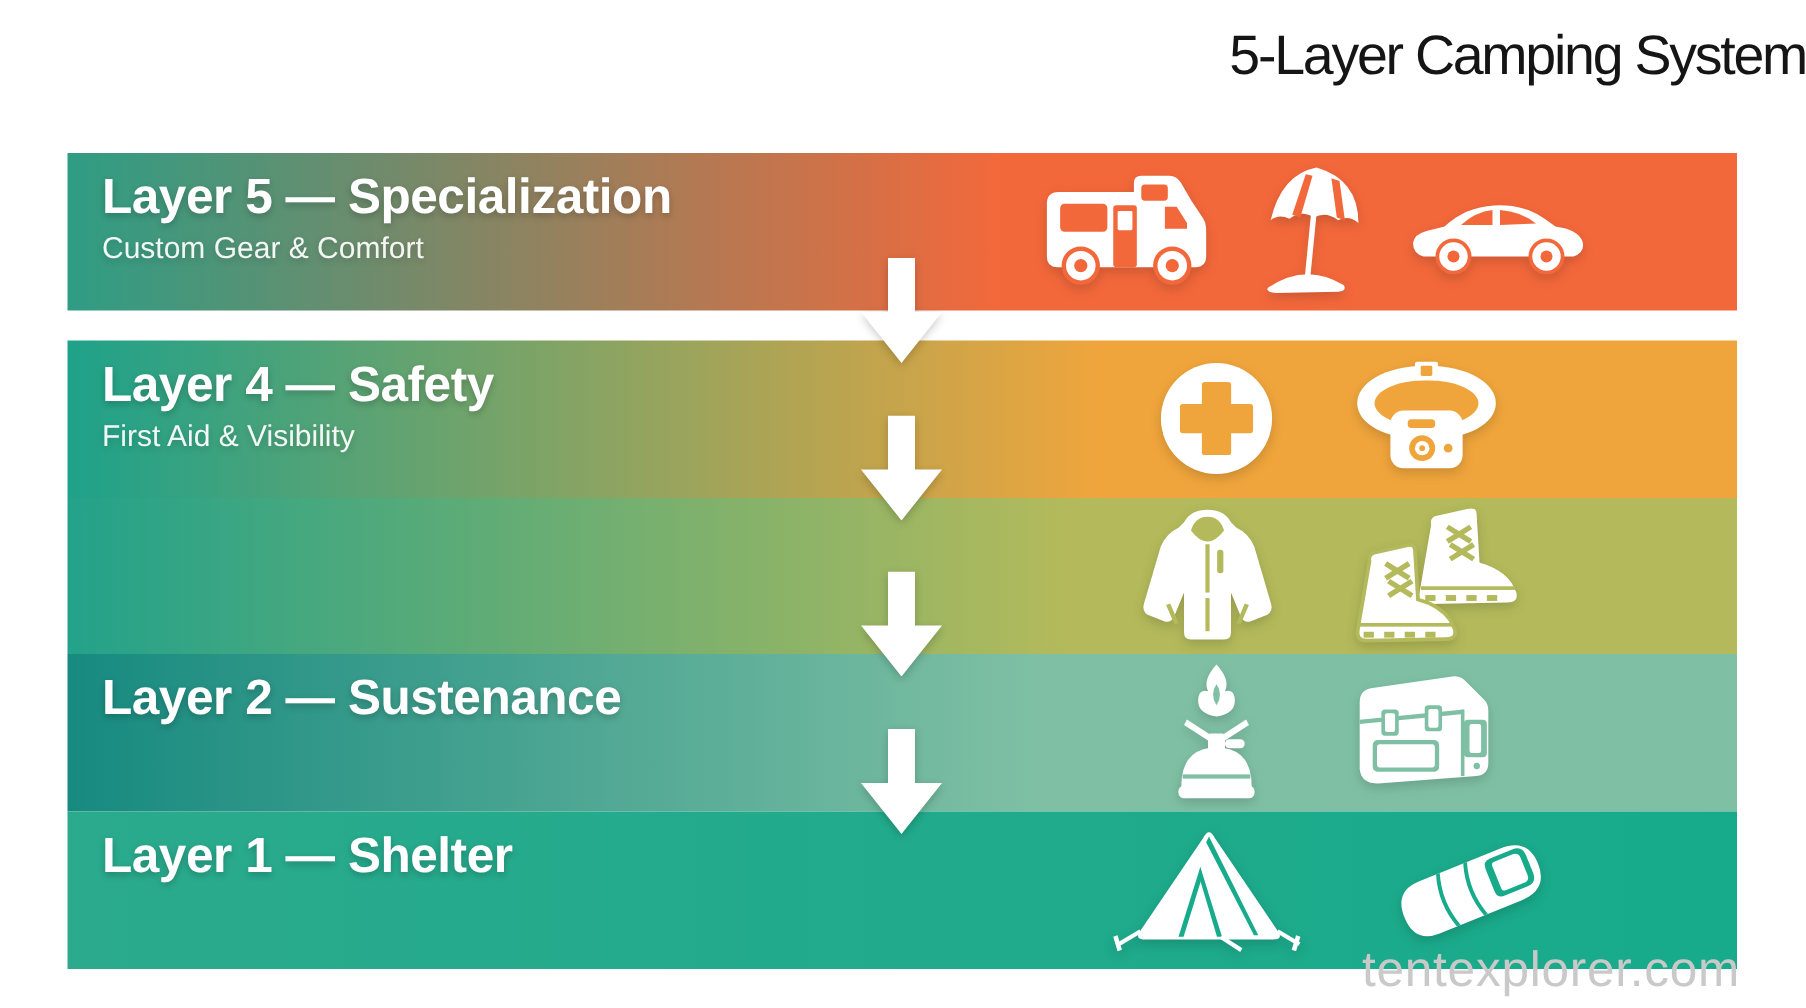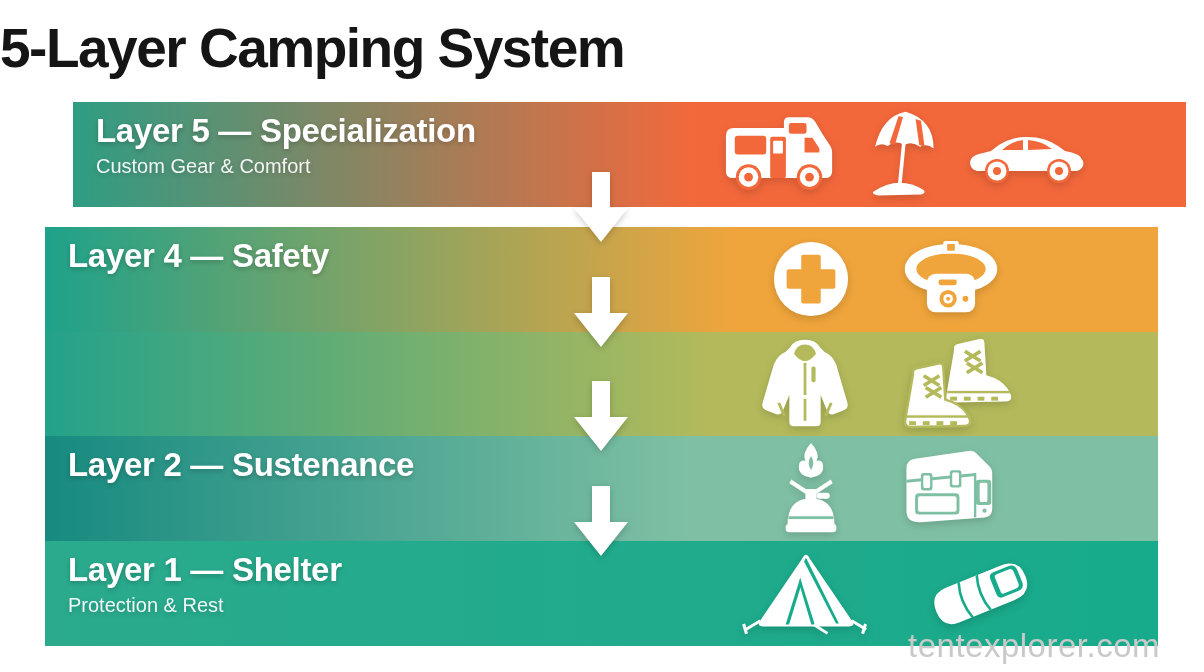--- a/index.html
+++ b/index.html
@@ -1,19 +1,19 @@
 <!DOCTYPE html>
 <html><head>
 <meta charset="utf-8">
 <style>
   html,body{margin:0;padding:0;background:#fff;}
   body{width:1204px;height:672px;overflow:hidden;font-family:"Liberation Sans",sans-serif;}
   .canvas{position:relative;width:1204px;height:672px;background:#ffffff;}
-  .title{position:absolute;top:16px;left:0;width:100%;text-align:left;
-         font-size:55px;font-weight:700;color:#151515;letter-spacing:-1.5px;}
+  .title{position:absolute;top:16px;left:0;width:100%;text-align:right;
+         font-size:37px;font-weight:400;color:#151515;letter-spacing:-1.5px;}
   .stack{position:absolute;left:45px;top:102px;width:1113px;height:524px;}
   .row{position:relative;width:100%;height:104.8px;}
   .texts{position:absolute;left:23px;top:10px;}
   .row-title{font-size:33px;font-weight:700;color:#ffffff;letter-spacing:-0.3px;
              text-shadow:0 2px 5px rgba(0,0,0,0.22);}
   .row-sub{font-size:20px;color:rgba(255,255,255,0.93);margin-top:5px;
            text-shadow:0 2px 5px rgba(0,0,0,0.18);}
   .icons{position:absolute;right:60px;top:0;height:100%;width:420px;
          display:flex;align-items:center;justify-content:center;gap:48px;}
   .row-l5 .icons{gap:26px;width:460px;right:52px;}
@@ -28,21 +28,21 @@
 </style>
 </head>
 <body>
 
 <div class="canvas">
 
   <div class="title">5-Layer Camping System</div>
 
   <div class="stack">
 
-    <div class="row row-l5" style="background: linear-gradient(90deg, rgb(46, 157, 132) 0%, rgb(243, 104, 59) 56%); margin-left: 28px; --band: #F3683B;">
+    <div class="row row-l5" style="background: linear-gradient(90deg, rgb(46, 157, 132) 0%, rgb(243, 104, 59) 56%); --band: #F3683B;">
       <div class="texts">
         <div class="row-title">Layer 5 — Specialization</div>
         <div class="row-sub">Custom Gear &amp; Comfort</div>
       </div>
       <div class="icons">
         <svg class="ic" viewBox="0 0 120 80" width="118" height="79">
           <path class="w" d="M12,64 Q5,64 5,57 L5,21 Q5,13 13,13 L64,13 L64,7 Q64,2 69,2 L88,2 Q93,2 96,7 L103,19 L111,31 Q113,34 113,38 L113,57 Q113,64 106,64 Z"></path>
           <g class="b">
             <rect x="14" y="21" width="32" height="19" rx="3"></rect>
             <rect x="50" y="22" width="16" height="42" rx="2"></rect>
@@ -78,20 +78,21 @@
             <circle class="w" cx="92" cy="46" r="9.5"></circle>
           <circle class="b" cx="30" cy="46" r="4"></circle>
             <circle class="b" cx="92" cy="46" r="4"></circle>
         </svg>
       </div>
     </div>
 
     <div class="row" style="background: linear-gradient(90deg, rgb(30, 162, 138) 0%, rgb(240, 165, 60) 62%); margin-top: 20px; --band: #F0A53C;">
       <div class="texts">
         <div class="row-title">Layer 4 — Safety</div>
+        <div class="row-sub">First Aid &amp; Visibility</div>
       </div>
       <div class="icons">
         <svg class="ic" viewBox="0 0 80 80" width="78" height="78">
           <circle class="w" cx="40" cy="40" r="38"></circle>
           <path class="b" d="M32,15 L48,15 Q50,15 50,17 L50,30 L63,30 Q65,30 65,32 L65,48 Q65,50 63,50 L50,50 L50,63 Q50,65 48,65 L32,65 Q30,65 30,63 L30,50 L17,50 Q15,50 15,48 L15,32 Q15,30 17,30 L30,30 L30,17 Q30,15 32,15 Z"></path>
         </svg>
         <svg class="ic" viewBox="0 0 110 80" width="106" height="77">
           <path class="w" d="M55,3 C26,3 7,15 7,29 C7,43 26,54 55,54 C84,54 103,43 103,29 C103,15 84,3 55,3 Z"></path>
           <path class="b" d="M55,13 C33,13 19,21 19,29 C19,37 33,45 55,45 C77,45 91,37 91,29 C91,21 77,13 55,13 Z"></path>
           <rect class="w" x="47" y="0" width="16" height="13" rx="2"></rect>
@@ -178,24 +179,23 @@
           <rect class="w" x="32.5" y="31.5" width="7" height="13" rx="1.5"></rect>
           <rect class="b" x="60" y="26" width="12" height="18" rx="2.5"></rect>
           <rect class="w" x="62.5" y="28.5" width="7" height="13" rx="1.5"></rect>
           <path class="b" fill-rule="evenodd" d="M28,50 h38 q4,0 4,4 v14 q0,4 -4,4 h-38 q-4,0 -4,-4 v-14 q0,-4 4,-4 Z M29,53 h36 q2,0 2,2 v12 q0,2 -2,2 h-36 q-2,0 -2,-2 v-12 q0,-2 2,-2 Z"></path>
           <path class="b" fill-rule="evenodd" d="M90,36 h10 q3,0 3,3 v20 q0,3 -3,3 h-10 q-3,0 -3,-3 v-20 q0,-3 3,-3 Z M92.5,39 h5 q1.5,0 1.5,1.5 v17 q0,1.5 -1.5,1.5 h-5 q-1.5,0 -1.5,-1.5 v-17 q0,-1.5 1.5,-1.5 Z"></path>
           <circle class="b" cx="96" cy="68" r="2.2"></circle>
         </svg>
       </div>
     </div>
 
-    <div class="row" style="background: linear-gradient(90deg, rgb(43, 170, 141) 0%, rgb(23, 171, 139) 100%); --band: #17AB8B;">
+    <div class="row" style="background: linear-gradient(90deg, rgb(43, 170, 141) 0%, rgb(23, 171, 139) 100%); text-align: center; --band: #17AB8B;">
       <div class="texts">
         <div class="row-title">Layer 1 — Shelter</div>
-        <div class="row-sub">Protection &amp; Rest</div>
       </div>
       <div class="icons">
         <svg class="ic" viewBox="0 0 140 92" width="136" height="89">
           <path class="w" d="M70,6 Q72,6 74,10 L118,75 Q121,80 114,80 L26,80 Q19,80 22,75 L66,10 Q68,6 70,6 Z"></path>
           <path class="b" d="M70,9 L104,77 L101,77 L68,13 Z"></path>
           <path class="b" d="M64,30 L79,78 L75.5,78 L63,36 Z"></path>
           <path class="b" d="M64,30 L49,78 L52.5,78 L65.5,36 Z"></path>
           <path class="w" d="M22,73 L7,82 L8.5,84.5 L23.5,75.5 Z"></path>
           <path class="w" d="M4,78 l3,-1 3,10 -3,1 Z"></path>
           <path class="w" d="M118,73 L133,82 L131.5,84.5 L116.5,75.5 Z"></path>

